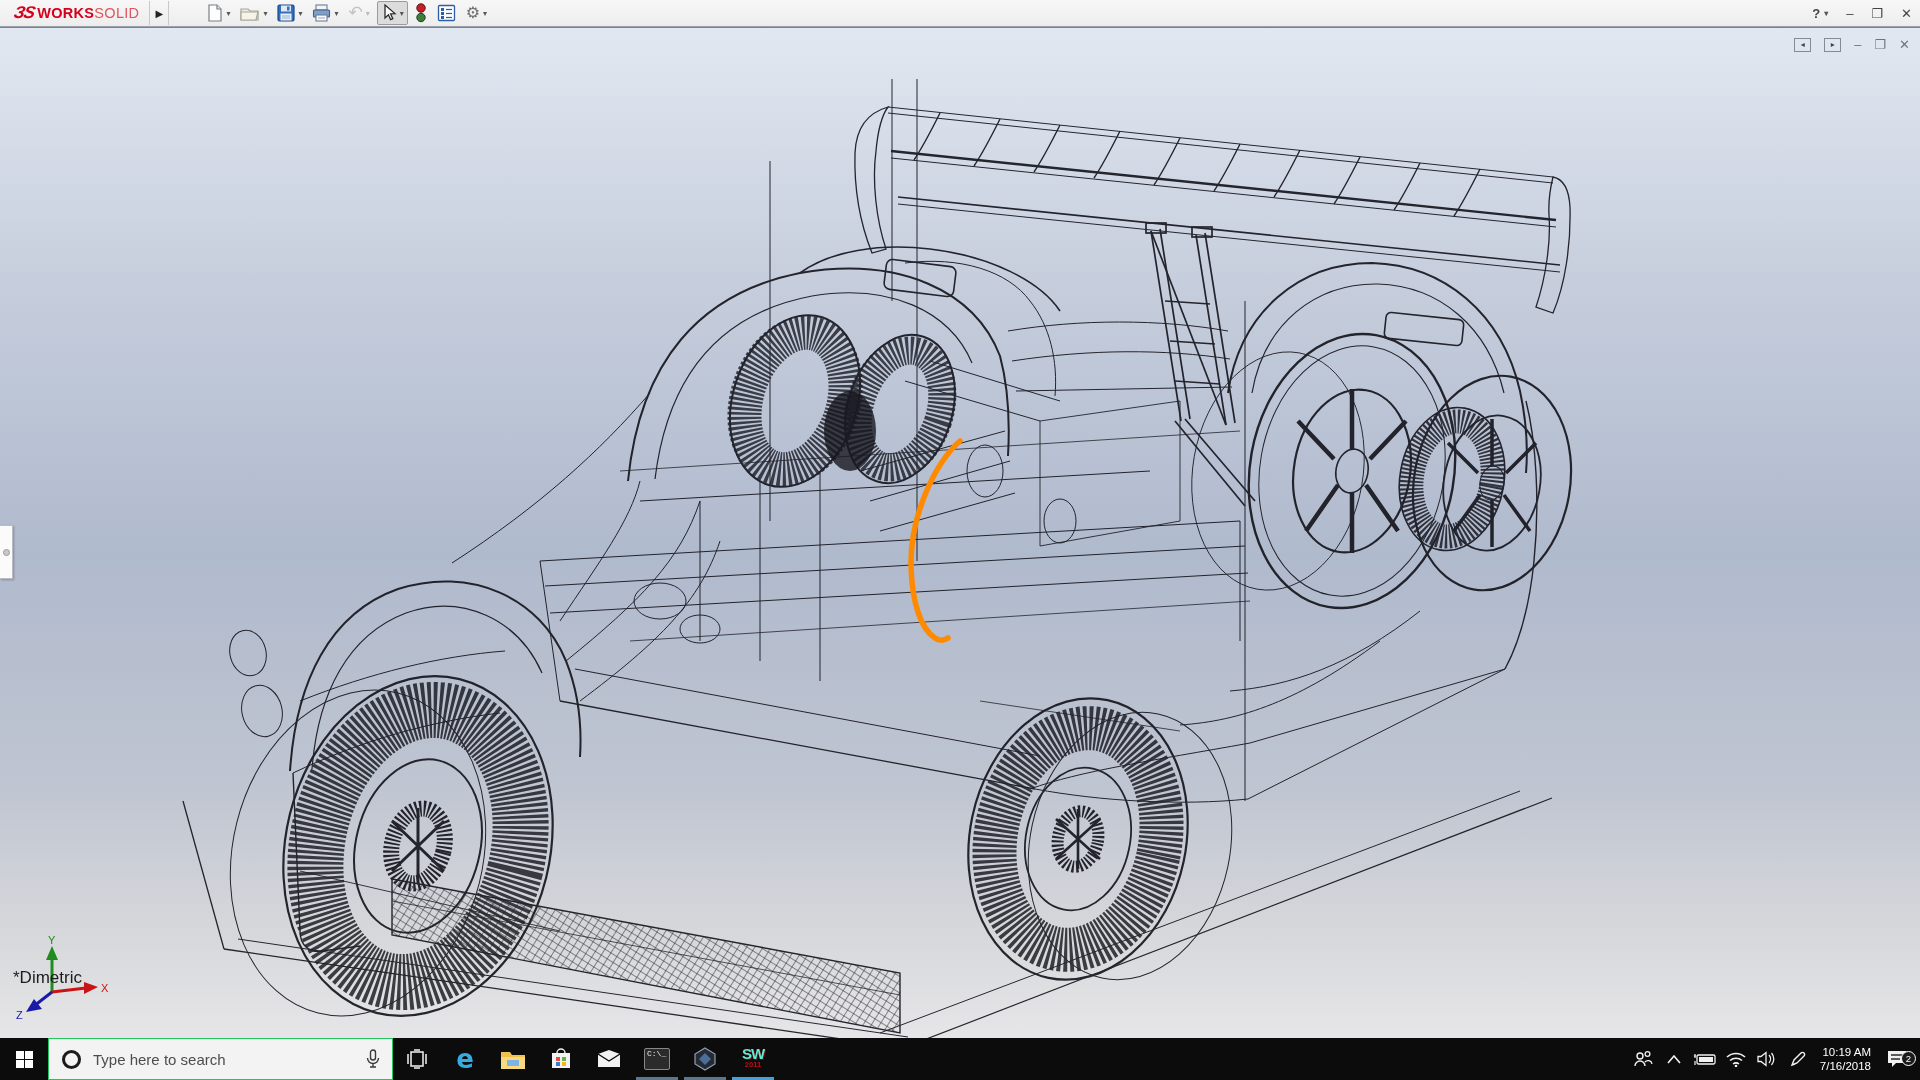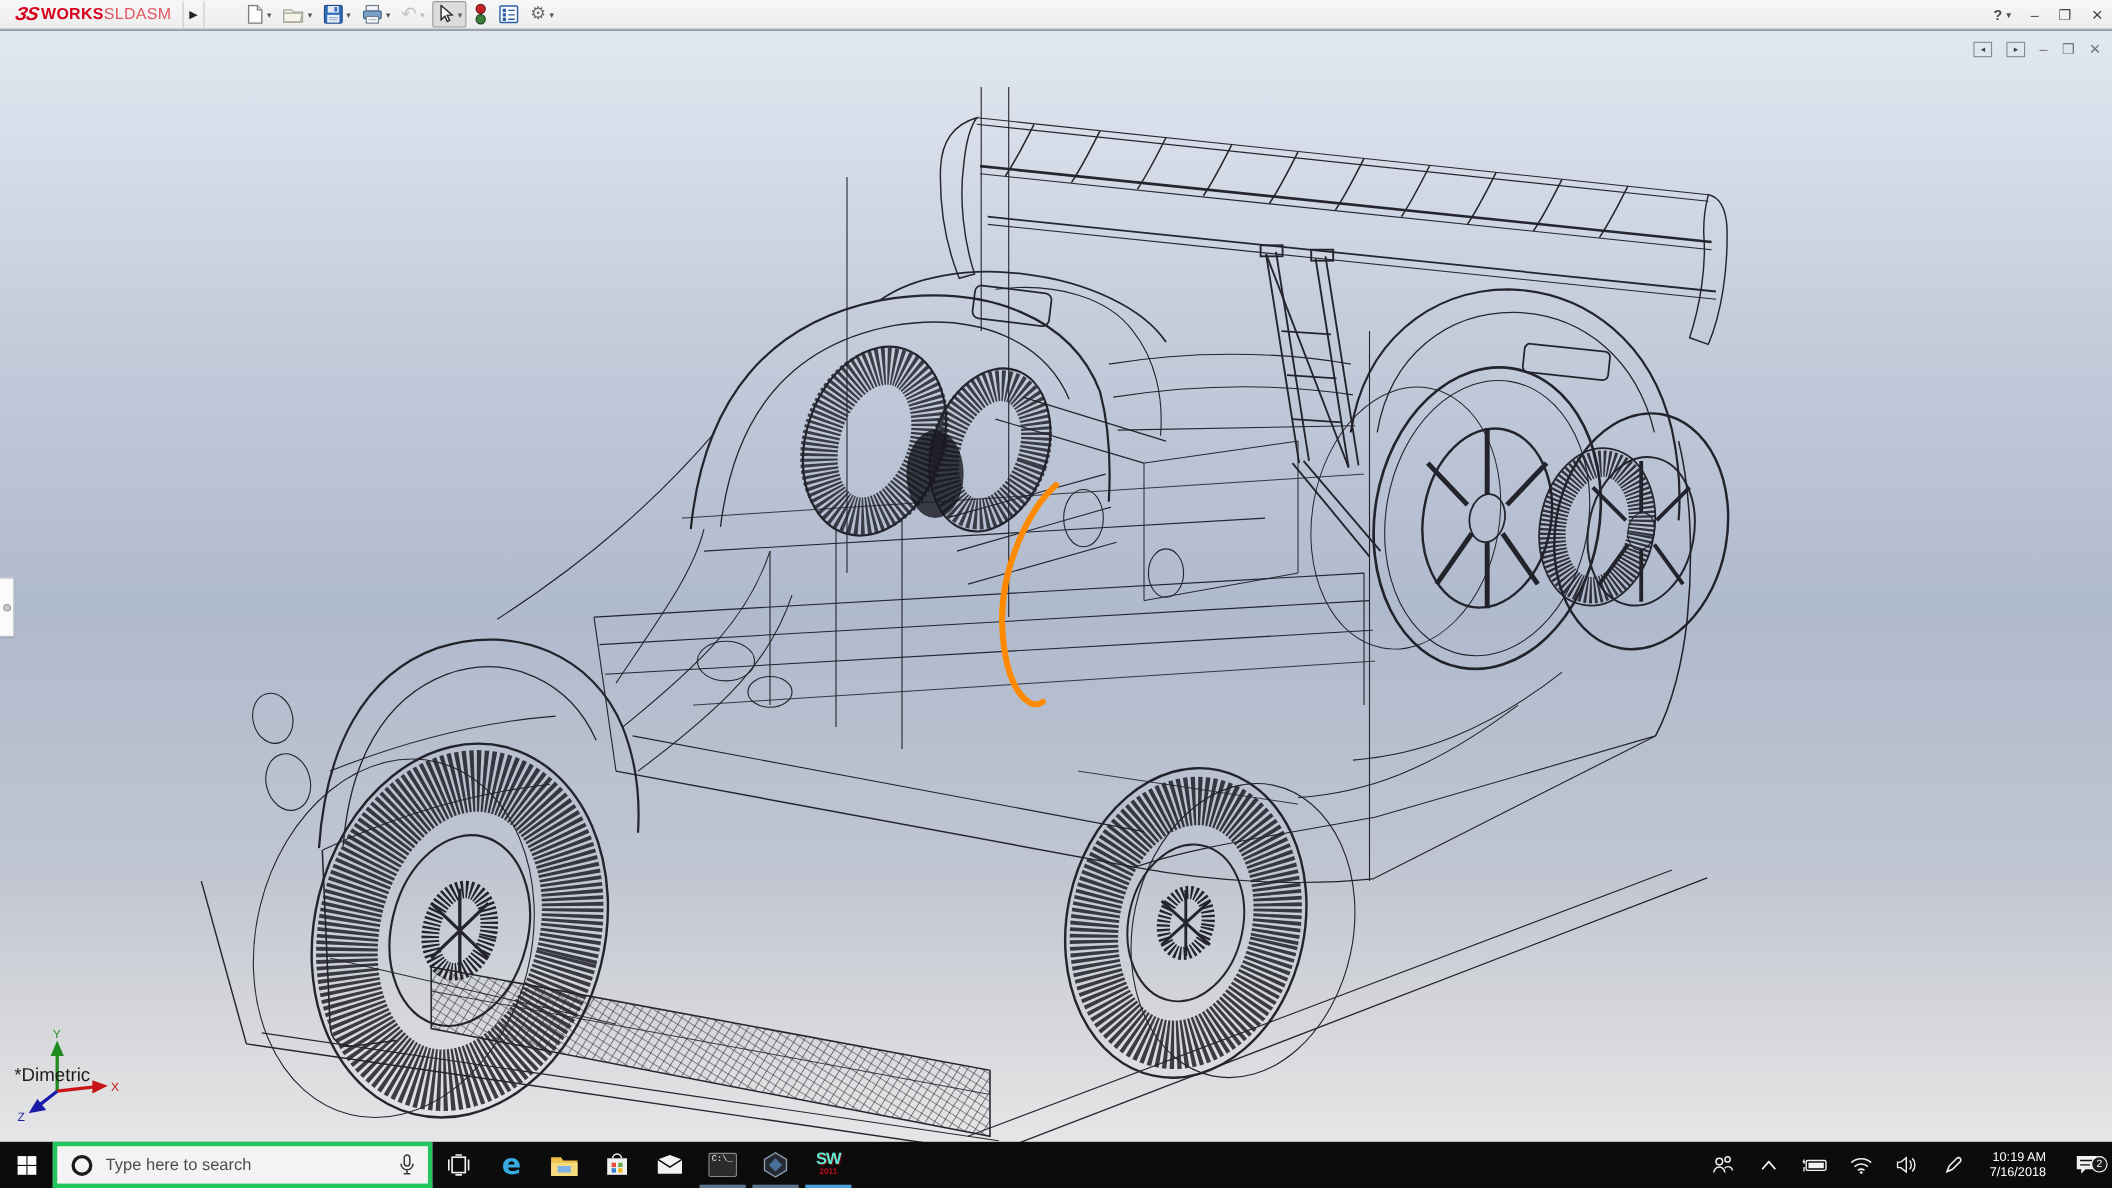--- a/index.html
+++ b/index.html
@@ -45,48 +45,48 @@
 
   .triad { position:absolute; left:14px; top:908px; }
   .orient-label { position:absolute; left:13px; top:940px; font-size:17px; font-weight:400; color:#1c1c1c; }
 
   
   .taskbar { position:absolute; top:1038px; left:0; width:1920px; height:42px; background:#0c0c0c;
     display:flex; align-items:stretch; color:#fff; }
   .start { width:48px; display:flex; align-items:center; justify-content:center; cursor:pointer; }
   .start-grid { display:grid; grid-template-columns:8px 8px; grid-template-rows:8px 8px; gap:1px; }
   .start-grid div { background:#fefefe; }
-  .searchbox { width:345px; background:#f3f3f3; border:4px solid #22c55e; display:flex; align-items:center; cursor:text; }
+  .searchbox { width:345px; background:#f3f3f3; border:1px solid #22c55e; display:flex; align-items:center; cursor:text; }
   .cortana-ring { width:19px; height:19px; border:3px solid #1b1b1b; border-radius:50%; margin:0 12px 0 13px; }
   .search-text { font-size:15px; color:#4d4d4d; flex:1; }
   .mic { margin-right:12px; }
   .tb-app { width:48px; display:flex; align-items:center; justify-content:center; position:relative; cursor:pointer; }
   .tb-app .uline { position:absolute; bottom:0; left:3px; right:3px; height:3px; background:#5c768e; }
   .tb-app .uline.bright { background:#4b9fd8; }
   .edge-e { font-size:26px; font-weight:bold; color:#35abe2; font-family:"DejaVu Sans", sans-serif; }
   .cmd-ic { width:26px; height:22px; background:#2b2b2b; border:1px solid #888; border-radius:2px;
     font-family:"Liberation Mono", monospace; font-size:8px; color:#eee; padding:1px 2px; line-height:8px; }
   .sw-ic { text-align:center; line-height:11px; }
   .sw-ic .sw1 { font-weight:bold; font-size:15px; color:#5eead4; text-shadow:1px 1px 0 #7a060c; letter-spacing:-1px; }
   .sw-ic .sw2 { font-size:7.5px; color:#c00d17; font-weight:bold; }
-  .tray { margin-left:auto; display:flex; align-items:center; gap:16px; padding-right:6px; }
+  .tray { margin-left:auto; display:flex; align-items:center; gap:5px; padding-right:6px; }
   .tray-ic { width:26px; display:flex; align-items:center; justify-content:center; cursor:pointer; }
   .clock { text-align:right; font-size:11.5px; line-height:14px; cursor:default; padding:0 4px; }
   .action-center { position:relative; width:34px; display:flex; align-items:center; justify-content:center; cursor:pointer; }
   .ac-badge { position:absolute; right:-2px; bottom:2px; width:15px; height:15px; border-radius:50%;
     background:#1b1b1b; border:1.5px solid #fff; color:#fff; font-size:9.5px; display:flex; align-items:center; justify-content:center; }
 </style>
 </head>
 <body>
 
 <div class="titlebar">
   <div class="logo">
     <span class="logo-mark">ЗS</span>
     <span class="logo-bold">WORKS</span>
-    <span class="logo-light">SLDASM</span>
+    <span class="logo-light">SOLID</span>
   </div>
   <div class="flyout">▶</div>
 
   <div class="tools">
     <div class="tool">
       <svg width="17" height="18" viewBox="0 0 17 18">
         <path d="M3,1 h8 l4,4 v12 h-12 z" fill="#fdfdfd" stroke="#7a7f86" stroke-width="1.2"></path>
         <path d="M11,1 v4 h4" fill="#e3e6ea" stroke="#7a7f86" stroke-width="1.2"></path>
       </svg>
       <span class="dd">▾</span>

